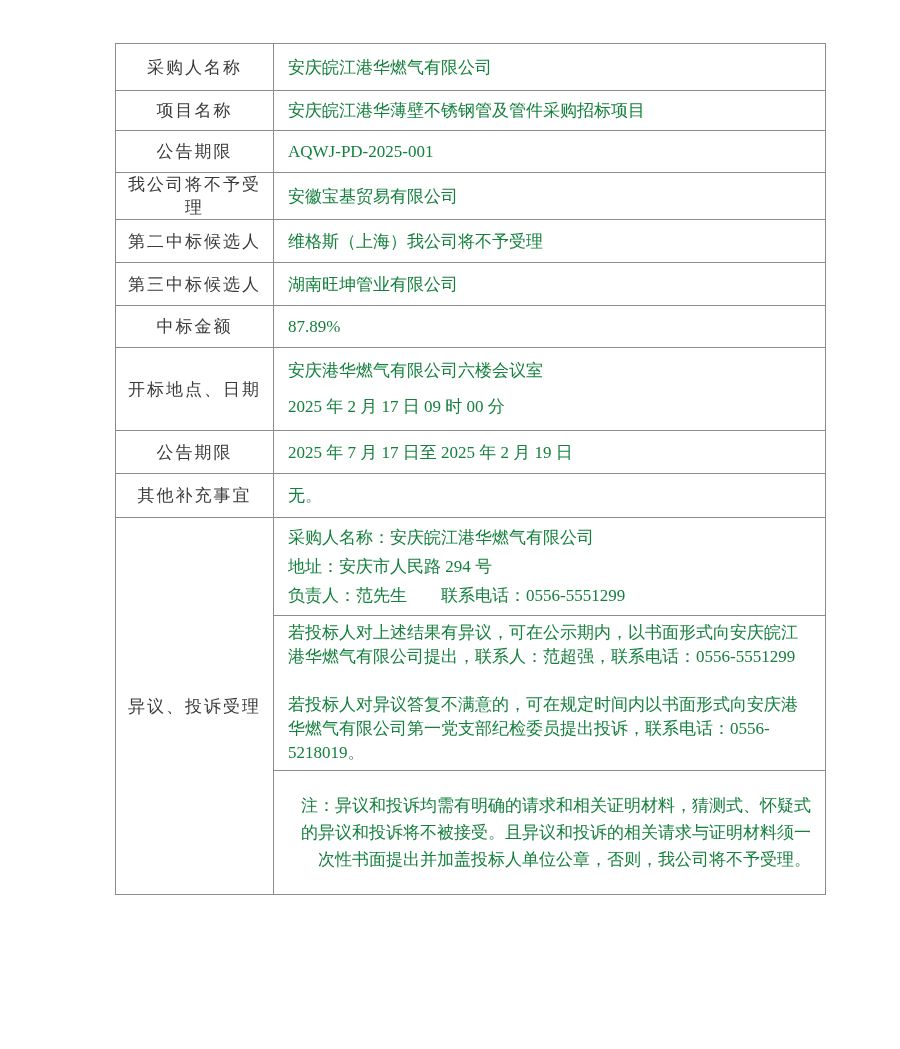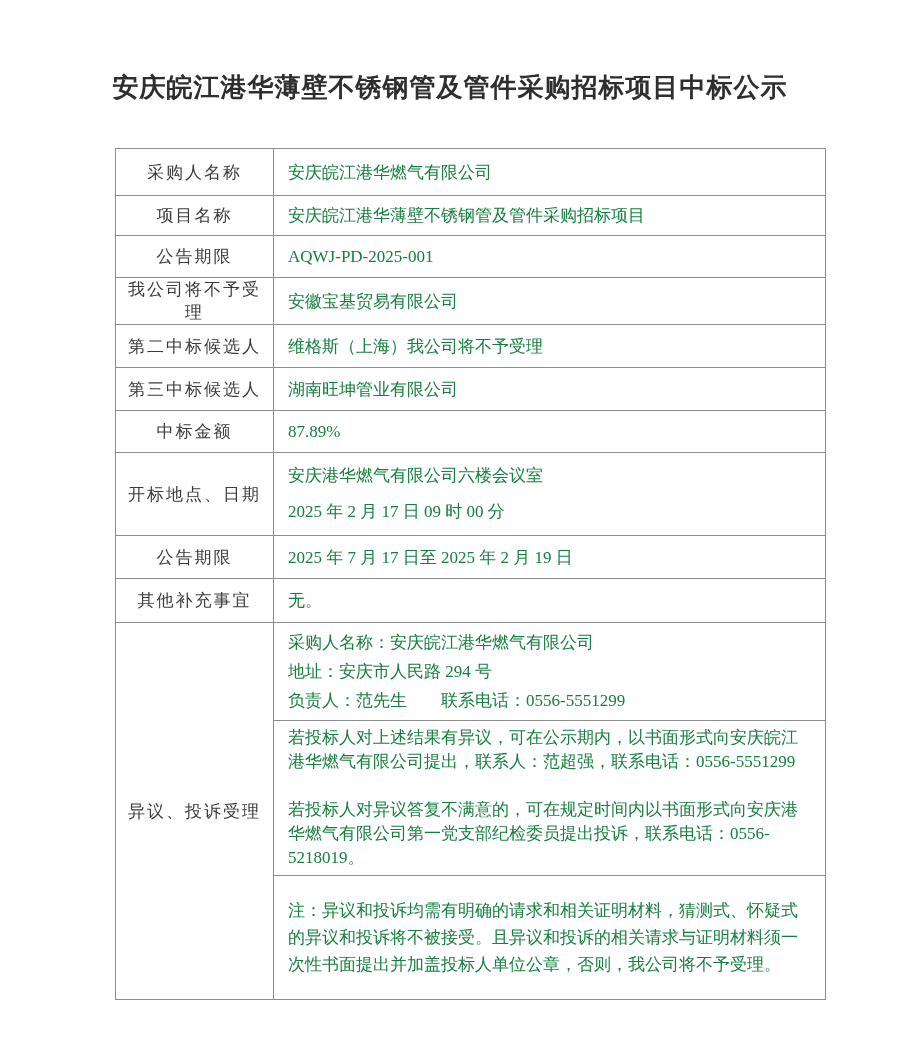--- a/index.html
+++ b/index.html
@@ -68,28 +68,27 @@
   tr.r7  { height: 42px; }
   tr.r8  { height: 71px; }
   tr.r9  { height: 43px; }
   tr.r10 { height: 44px; }
   tr.r11 { height: 95px; }
   tr.r12 { height: 145px; }
   tr.r13 { height: 124px; }
   tr.r8 td.value { line-height: 36px; }
   tr.r11 td.value { line-height: 29px; }
   tr.r12 td.value { line-height: 24px; vertical-align: middle; }
-  tr.r13 td.value { line-height: 27px; vertical-align: middle; }
+  tr.r13 td.value { line-height: 27px; vertical-align: middle; text-align: right; }
 </style>
 </head>
 <body>
 
 <div class="page">
 
-  <h1 class="title">安庆皖江港华薄壁不锈钢管及管件采购招标项目中标公示</h1>
 
   <table class="doc-table">
     <colgroup>
       <col class="c1">
       <col class="c2">
     </colgroup>
     <tbody>
       <tr class="r1">
         <td class="label">采购人名称</td>
         <td class="value">安庆皖江港华燃气有限公司</td>

